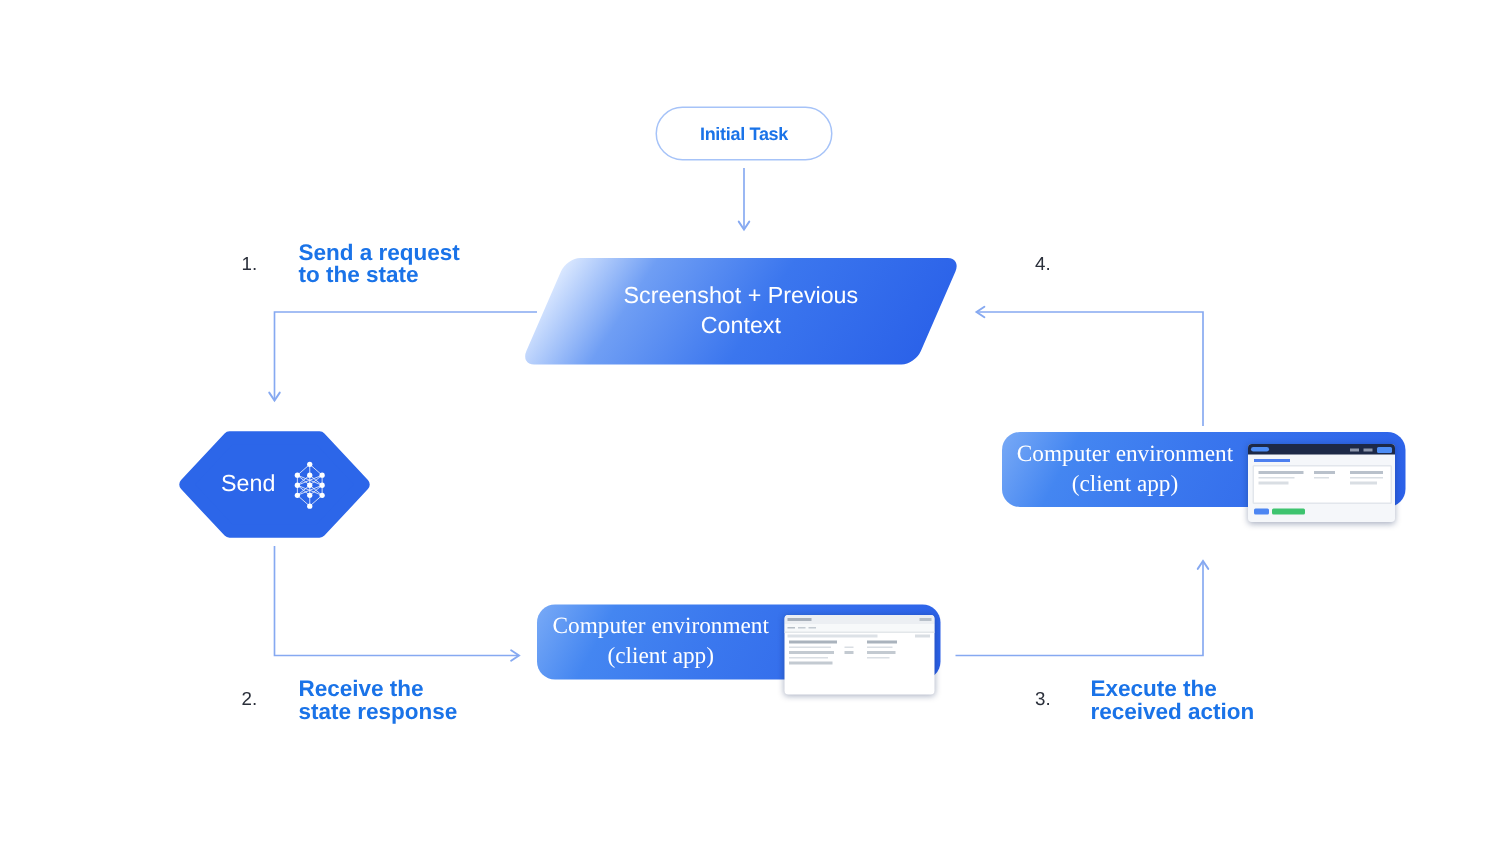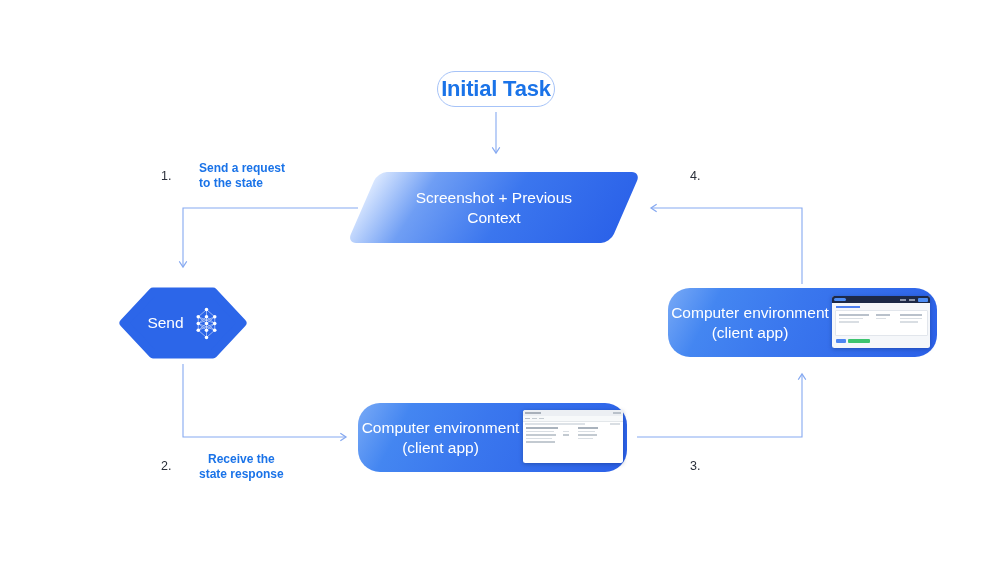--- a/index.html
+++ b/index.html
@@ -7,21 +7,21 @@
     position:relative;width:1000px;height:564px;background:#ffffff;overflow:hidden;
     font-family:"Liberation Sans", sans-serif;
   }
   .connectors{position:absolute;left:0;top:0;width:1000px;height:564px;pointer-events:none;}
 
   
   .pill{
     position:absolute;left:437px;top:71px;width:118px;height:36px;
     border:1.5px solid #a6c3f8;border-radius:19px;box-sizing:border-box;
     display:flex;align-items:center;justify-content:center;
-    color:#1a73e8;font-size:22px;font-weight:600;letter-spacing:-0.2px;background:#fff;
+    color:#1a73e8;font-size:12px;font-weight:600;letter-spacing:-0.2px;background:#fff;
   }
 
   
   .ctx-node{
     position:absolute;left:347px;top:172px;width:263px;height:71px;
     transform:skewX(-23.5deg);transform-origin:0 100%;
     border-radius:9px;
     background:linear-gradient(102deg,#dce9ff 0%,#6f9ef4 22%,#3b76ee 55%,#2b62e9 100%);
   }
   .ctx-inner{
@@ -33,22 +33,23 @@
   
   .model-node{position:absolute;left:118px;top:285px;width:130px;height:76px;}
   .model-node svg.hex{position:absolute;left:0;top:0;}
   .model-content{
     position:absolute;inset:0;display:flex;align-items:center;justify-content:center;gap:10px;
     color:#ffffff;font-size:15.5px;font-weight:500;
   }
 
   
   .env-box{
-    position:absolute;width:269px;height:69px;border-radius:22px;
+    position:absolute;width:269px;height:50px;border-radius:12px;
     background:linear-gradient(118deg,#79aaf6 0%,#4486f1 18%,#3a77ee 45%,#2b60e8 100%);
+    font-family:Liberation Serif, serif;
   }
   .env-box.bottom{left:358px;top:403px;}
   .env-box.right{left:668px;top:288px;}
   .env-text{
     position:absolute;left:0;top:0;bottom:0;width:165px;
     display:flex;flex-direction:column;align-items:center;justify-content:center;
     color:#ffffff;font-size:15.5px;line-height:20px;font-weight:500;text-align:center;
   }
   .env-box.right .env-text{width:164px;}
 
@@ -71,21 +72,21 @@
   .web-nav{left:0;top:0;right:0;height:7px;background:#1d2947;}
   .web-logo{left:2px;top:2px;width:12px;height:3px;background:#4d8df5;border-radius:1.5px;}
   .web-navtext1{right:24px;top:2.5px;width:6px;height:2px;background:#8e97ac;}
   .web-navtext2{right:15px;top:2.5px;width:6px;height:2px;background:#8e97ac;}
   .web-navbtn{right:2px;top:1.5px;width:10px;height:4px;background:#4d8df5;border-radius:1px;}
   .web-link{left:4px;top:10px;width:24px;height:2px;background:#4e80f0;}
   .web-card{left:3px;top:14px;width:91px;height:24px;background:#ffffff;border:0.5px solid #e2e6ec;border-radius:1px;}
   .web-btn-blue{left:4px;top:43px;width:10px;height:4px;background:#4d86f2;border-radius:1px;}
   .web-btn-green{left:16px;top:43px;width:22px;height:4px;background:#3ec46f;border-radius:1px;}
   .step-num{position:absolute;color:#2a2f3a;font-size:12.5px;font-weight:500;}
-  .step-text{position:absolute;color:#1a73e8;font-size:12px;line-height:15px;font-weight:600;}
+  .step-text{position:absolute;color:#1a73e8;font-size:15px;line-height:15px;font-weight:600;}
 </style>
 </head>
 <body>
 
 <div class="canvas">
 
   <svg class="connectors" viewBox="0 0 1000 564">
     <defs>
       <marker id="arrow" viewBox="0 0 8 8" refX="6" refY="4" markerWidth="8.5" markerHeight="8.5" orient="auto">
         <path d="M1.5,1 L6,4 L1.5,7" fill="none" stroke="#86a9f1" stroke-width="1.1" stroke-linecap="round"></path>
@@ -197,22 +198,26 @@
     </div>
   </div>
 
   <div class="step-num" style="left:161px;top:169px;">1.</div>
   <div class="step-text" style="left:199px;top:161px;">
     <div>Send a request</div>
       <div>to the state</div>
   </div>
 
   <div class="step-num" style="left:161px;top:459px;">2.</div>
-  <div class="step-text" style="left:199px;top:452px;text-align:center;">
+  <div class="step-text" style="left:199px;top:452px;">
     <div>Receive the</div>
       <div>state response</div>
   </div>
 
   <div class="step-num" style="left:690px;top:459px;">3.</div>
+  <div class="step-text" style="left:727px;top:452px;">
+    <div>Execute the</div>
+      <div>received action</div>
+  </div>
 
   <div class="step-num" style="left:690px;top:169px;">4.</div>
 
 </div>
 
 </body></html>

